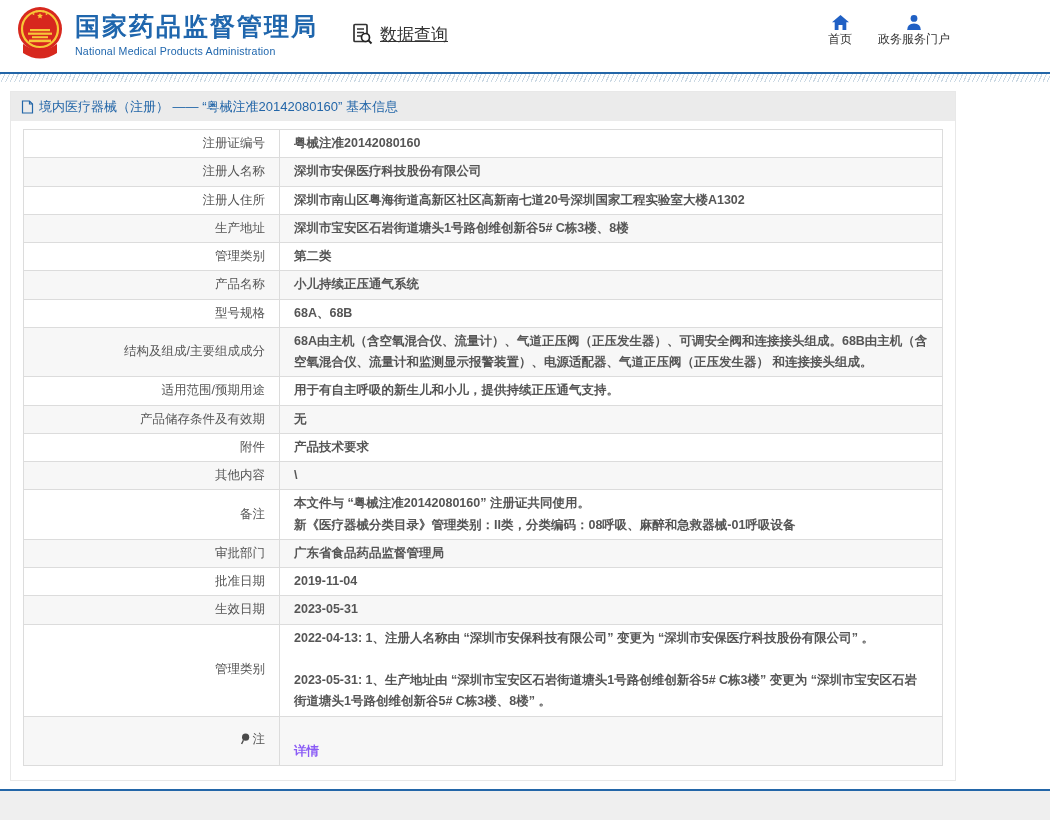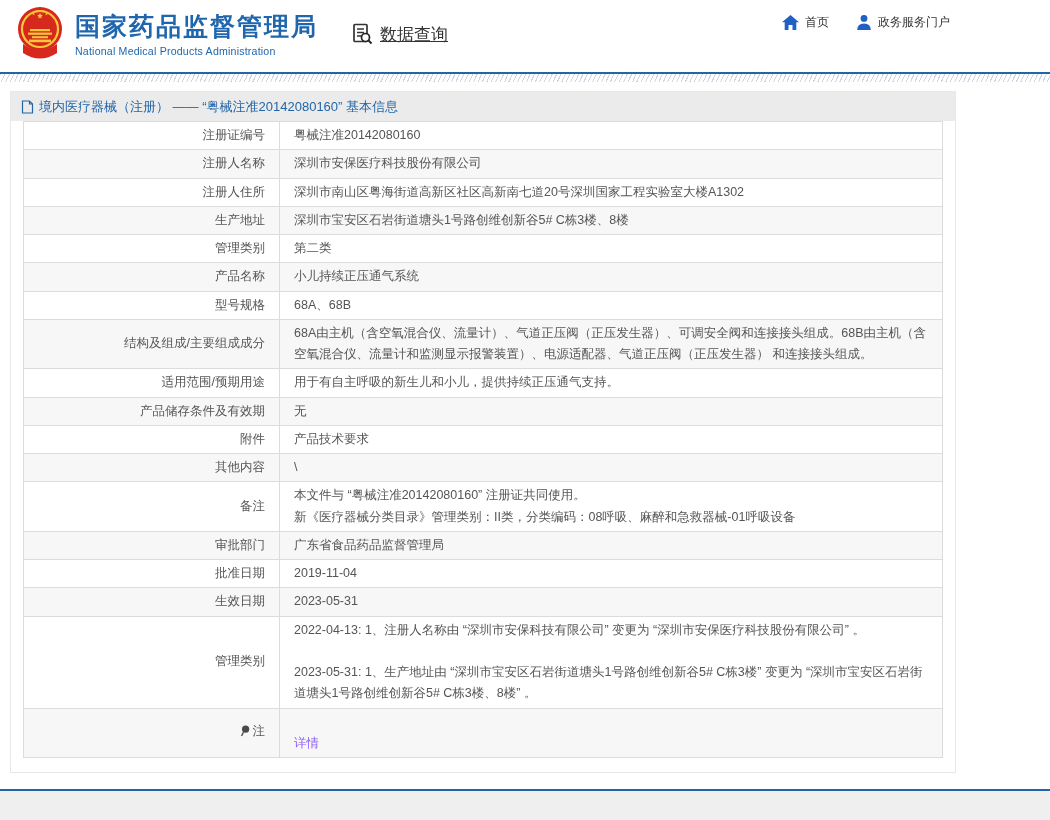--- a/index.html
+++ b/index.html
@@ -10,39 +10,39 @@
   }
   
   .header { height:72px; display:flex; align-items:flex-start; padding:6px 0 0 14px; }
   .brand { display:flex; gap:9px; cursor:pointer; }
   .brand-emblem { width:52px; height:58px; flex:0 0 auto; }
   .brand-text { margin-top:7px; }
   .brand-title { font-size:25px; font-weight:bold; color:#1f66ad; letter-spacing:2px; line-height:1.1; }
   .brand-sub { font-size:10.6px; color:#1f66ad; margin-top:4px; letter-spacing:.2px; }
   .datasearch { display:flex; align-items:center; gap:6px; margin-left:32px; margin-top:16px; font-size:17px; color:#333; cursor:pointer;text-decoration:underline; }
   .nav { margin-left:auto; margin-right:100px; display:flex; gap:26px; margin-top:8px; }
-  .nav-item { display:flex; flex-direction:row; align-items:center; gap:5px; font-size:12px; color:#333; cursor:pointer; white-space:nowrap; }
+  .nav-item { display:flex; flex-direction:column; align-items:center; font-size:12px; color:#333; cursor:pointer; white-space:nowrap; }
   
   .divider-line { height:2px; background:#2366a8; }
   .divider-hatch {
     height:8px;
     background:repeating-linear-gradient(115deg,#ccd9e4 0px,#ccd9e4 1px,transparent 1px,transparent 4px);
   }
   
   .card { width:946px; margin:9px 12px 0 10px; border:1px solid #e8e8e8; background:#fff; }
   .card-title {
     height:29px; background:#ebebeb; color:#2366a8; font-size:13px;
     display:flex; align-items:center; gap:5px; padding:0 10px;
   }
-  .card-body { padding:0 12px 14px 12px; }
+  .card-body { padding:8px 12px 14px 12px; }
   table.info { width:100%; border-collapse:collapse; table-layout:fixed; font-size:12.5px; }
   table.info td { border:1px solid #dcdcdc; padding:3px 14px; line-height:1.7; color:#555; vertical-align:middle; }
   table.info tr:nth-child(even) { background:#f7f7f7; }
   td.lbl { text-align:right; color:#555; }
-  td.val { text-align:left; color:#555; white-space:pre-line; word-break:break-all; }
+  td.val { text-align:left; color:#555; white-space:pre-line; word-break:break-all;font-weight:bold; }
   .note-label { display:inline-flex; align-items:center; gap:3px; }
   a.details-link { color:#8b5cf6; text-decoration:none; cursor:pointer; }
   
   .footer { position:absolute; left:0; bottom:0; width:1050px; }
   .footer-line { height:2px; background:#2366a8; }
   .footer-body { height:29px; background:#efefef; }
   .icon { flex:0 0 auto; display:inline-block; }
 </style>
 </head>
 <body>

